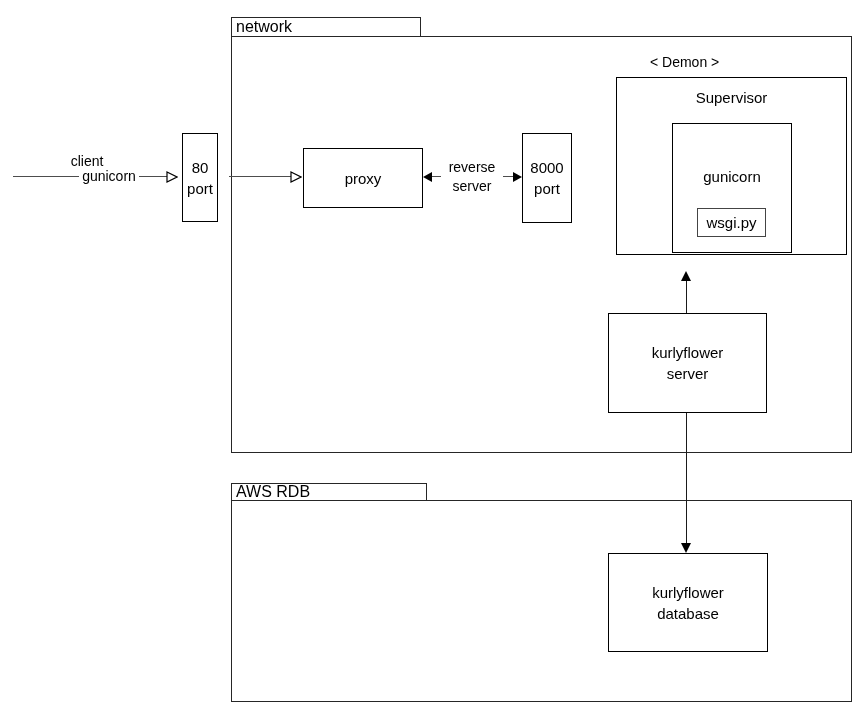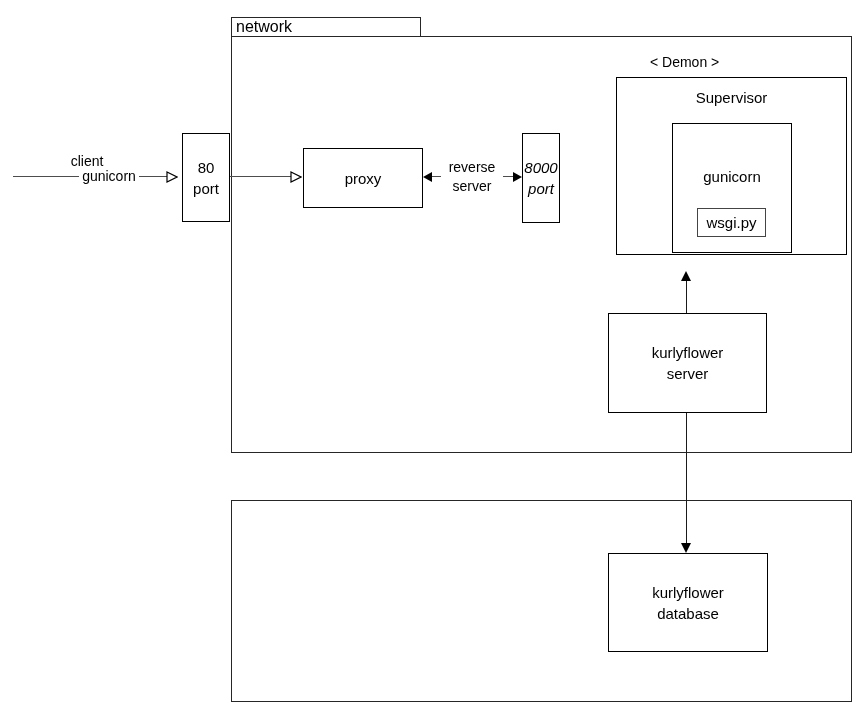--- a/index.html
+++ b/index.html
@@ -50,20 +50,23 @@
 <body>
 
 <div class="canvas">
 
   <div class="frame-body" style="left:231px; top:36px; width:621px; height:417px;"></div>
   <div class="frame-tab" style="left:231px; top:17px; width:190px; height:20px;">
     <span>network</span>
   </div>
 
   <div class="frame-body" style="left:231px; top:500px; width:621px; height:202px;"></div>
+  <div class="frame-tab" style="left:231px; top:483px; width:196px; height:18px;">
+    <span>AWS RDB</span>
+  </div>
 
   <div class="hline" style="left:13px; top:176px; width:156px;"></div>
   <svg class="open-head" style="left:166px; top:171px;" width="12" height="12" viewBox="0 0 12 12">
     <polygon points="1,1 11,6 1,11" fill="#ffffff" stroke="#000000" stroke-width="1.2"></polygon>
   </svg>
   <div class="float-label" style="left:28px; top:153px; width:46px; text-align:center;margin-left:36px;">client</div>
   <div class="edge-label" style="left:79px; top:168px; width:60px; height:17px;">gunicorn</div>
 
   <div class="hline" style="left:229px; top:176px; width:63px;"></div>
   <svg class="open-head" style="left:290px; top:171px;" width="12" height="12" viewBox="0 0 12 12">
@@ -75,30 +78,30 @@
   <div class="tri tri-right" style="left:513px; top:172px;"></div>
   <div class="edge-label pre" style="left:441px; top:158px; width:62px; line-height:19px;">reverse
 server</div>
 
   <div class="vline" style="left:686px; top:281px; height:32px; border-left-color:#1a1a1a;"></div>
   <div class="tri tri-up" style="left:681px; top:271px;"></div>
 
   <div class="vline" style="left:686px; top:413px; height:131px; border-left-color:#1a1a1a;"></div>
   <div class="tri tri-down" style="left:681px; top:543px;"></div>
 
-  <div class="box pre" style="left:182px; top:133px; width:48px; height:89px;">
+  <div class="box pre" style="left:182px; top:133px; width:36px; height:89px;">
     <span>80
 port</span>
   </div>
 
   <div class="box" style="left:303px; top:148px; width:120px; height:60px;">
     <span>proxy</span>
   </div>
 
-  <div class="box pre" style="left:522px; top:133px; width:38px; height:90px;font-style:italic;">
+  <div class="box pre" style="left:522px; top:133px; width:50px; height:90px;">
     <span>8000
 port</span>
   </div>
 
   <div class="box-block" style="left:572px; top:77px; width:231px; height:178px;margin-left:44px;">
     <div class="title-label">Supervisor</div>
     <div class="box-block" style="left:55px; top:45px; width:120px; height:130px;">
       <div class="inner-label">gunicorn</div>
       <div class="box" style="left:24px; top:84px; width:69px; height:29px; border-color:#444444;">
         <span>wsgi.py</span>

